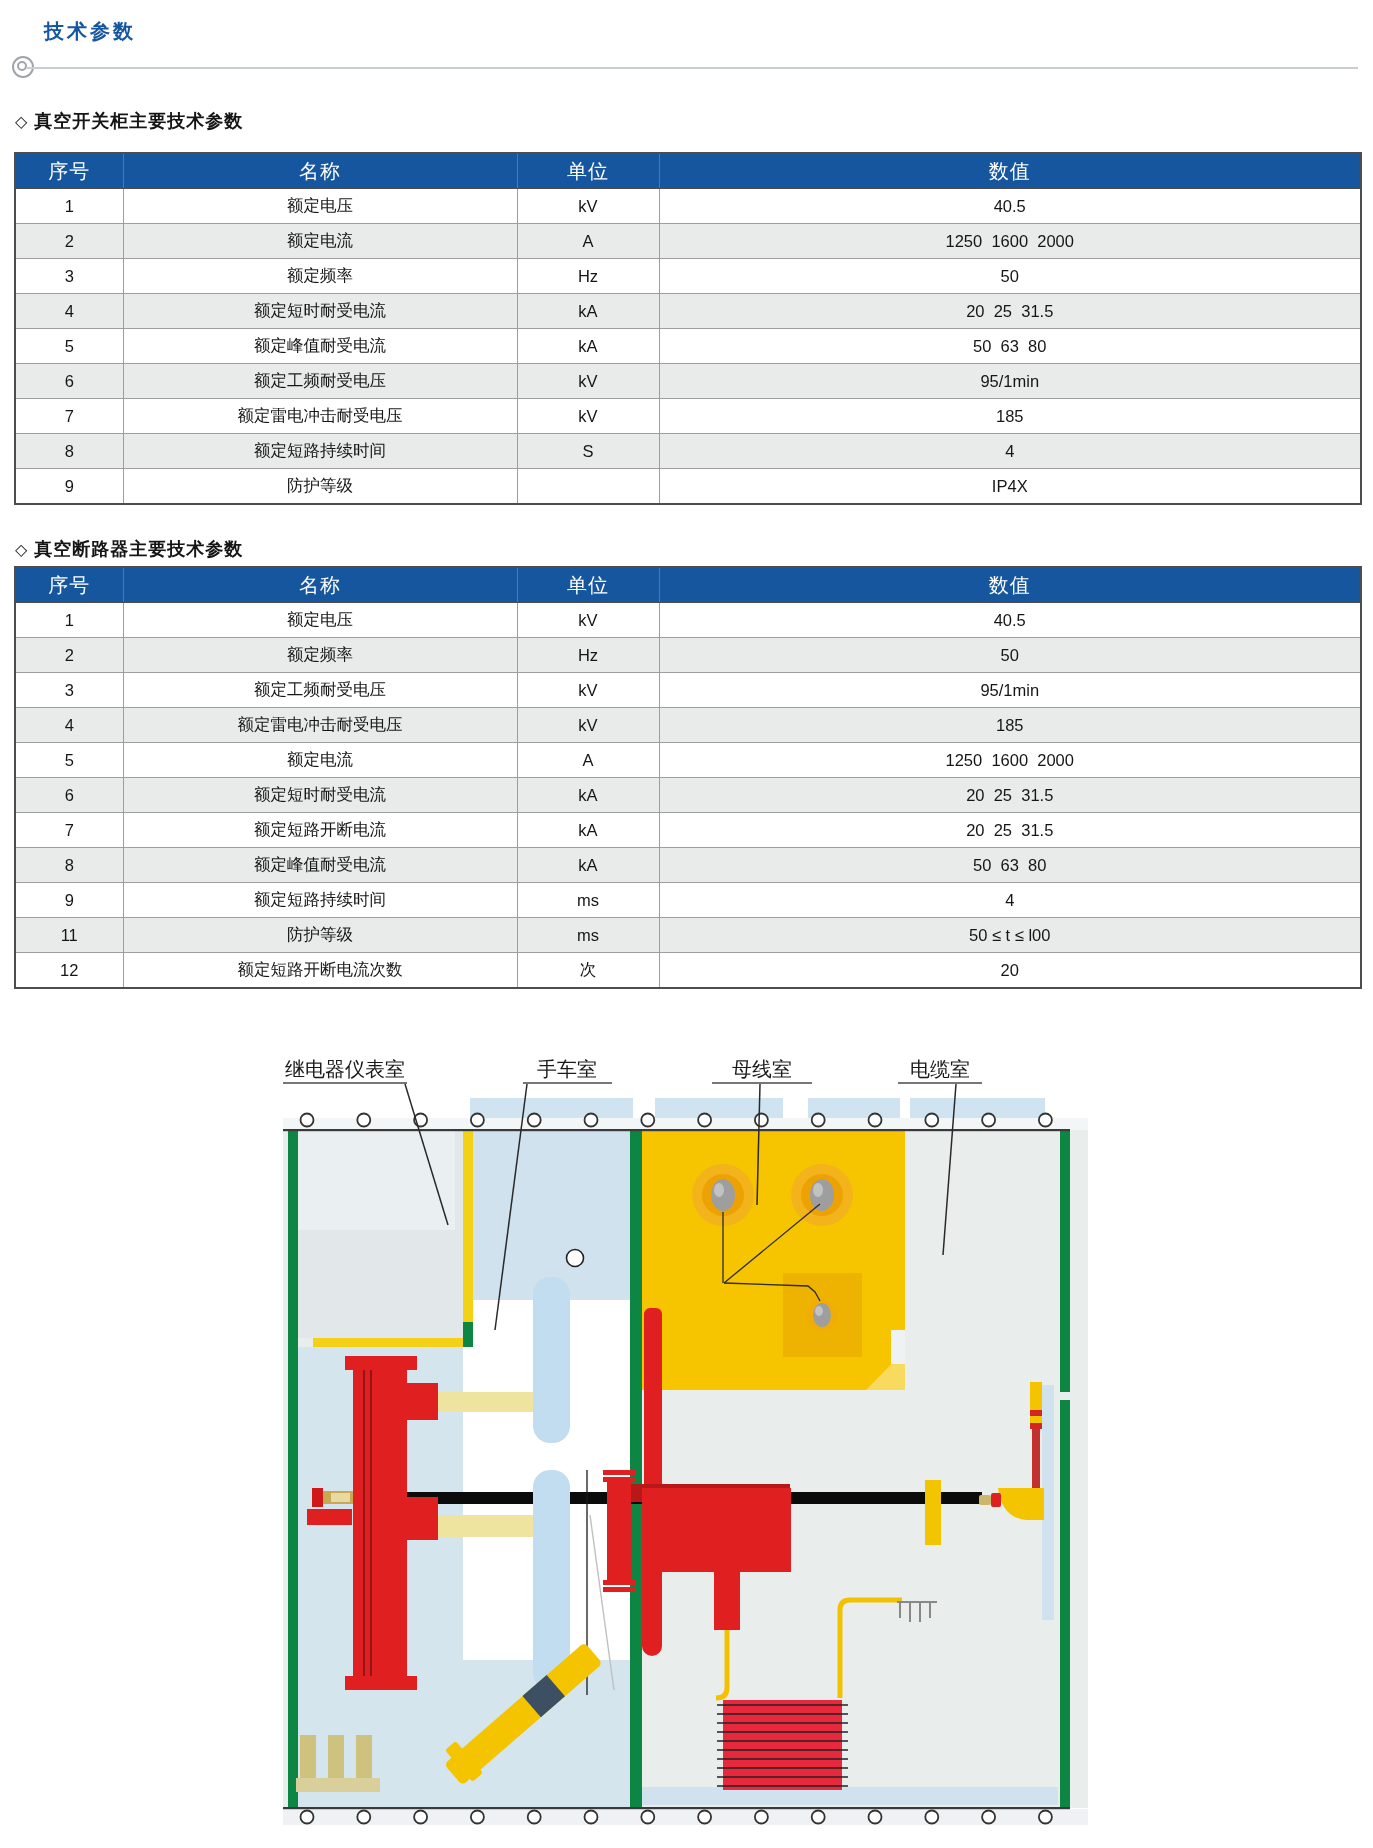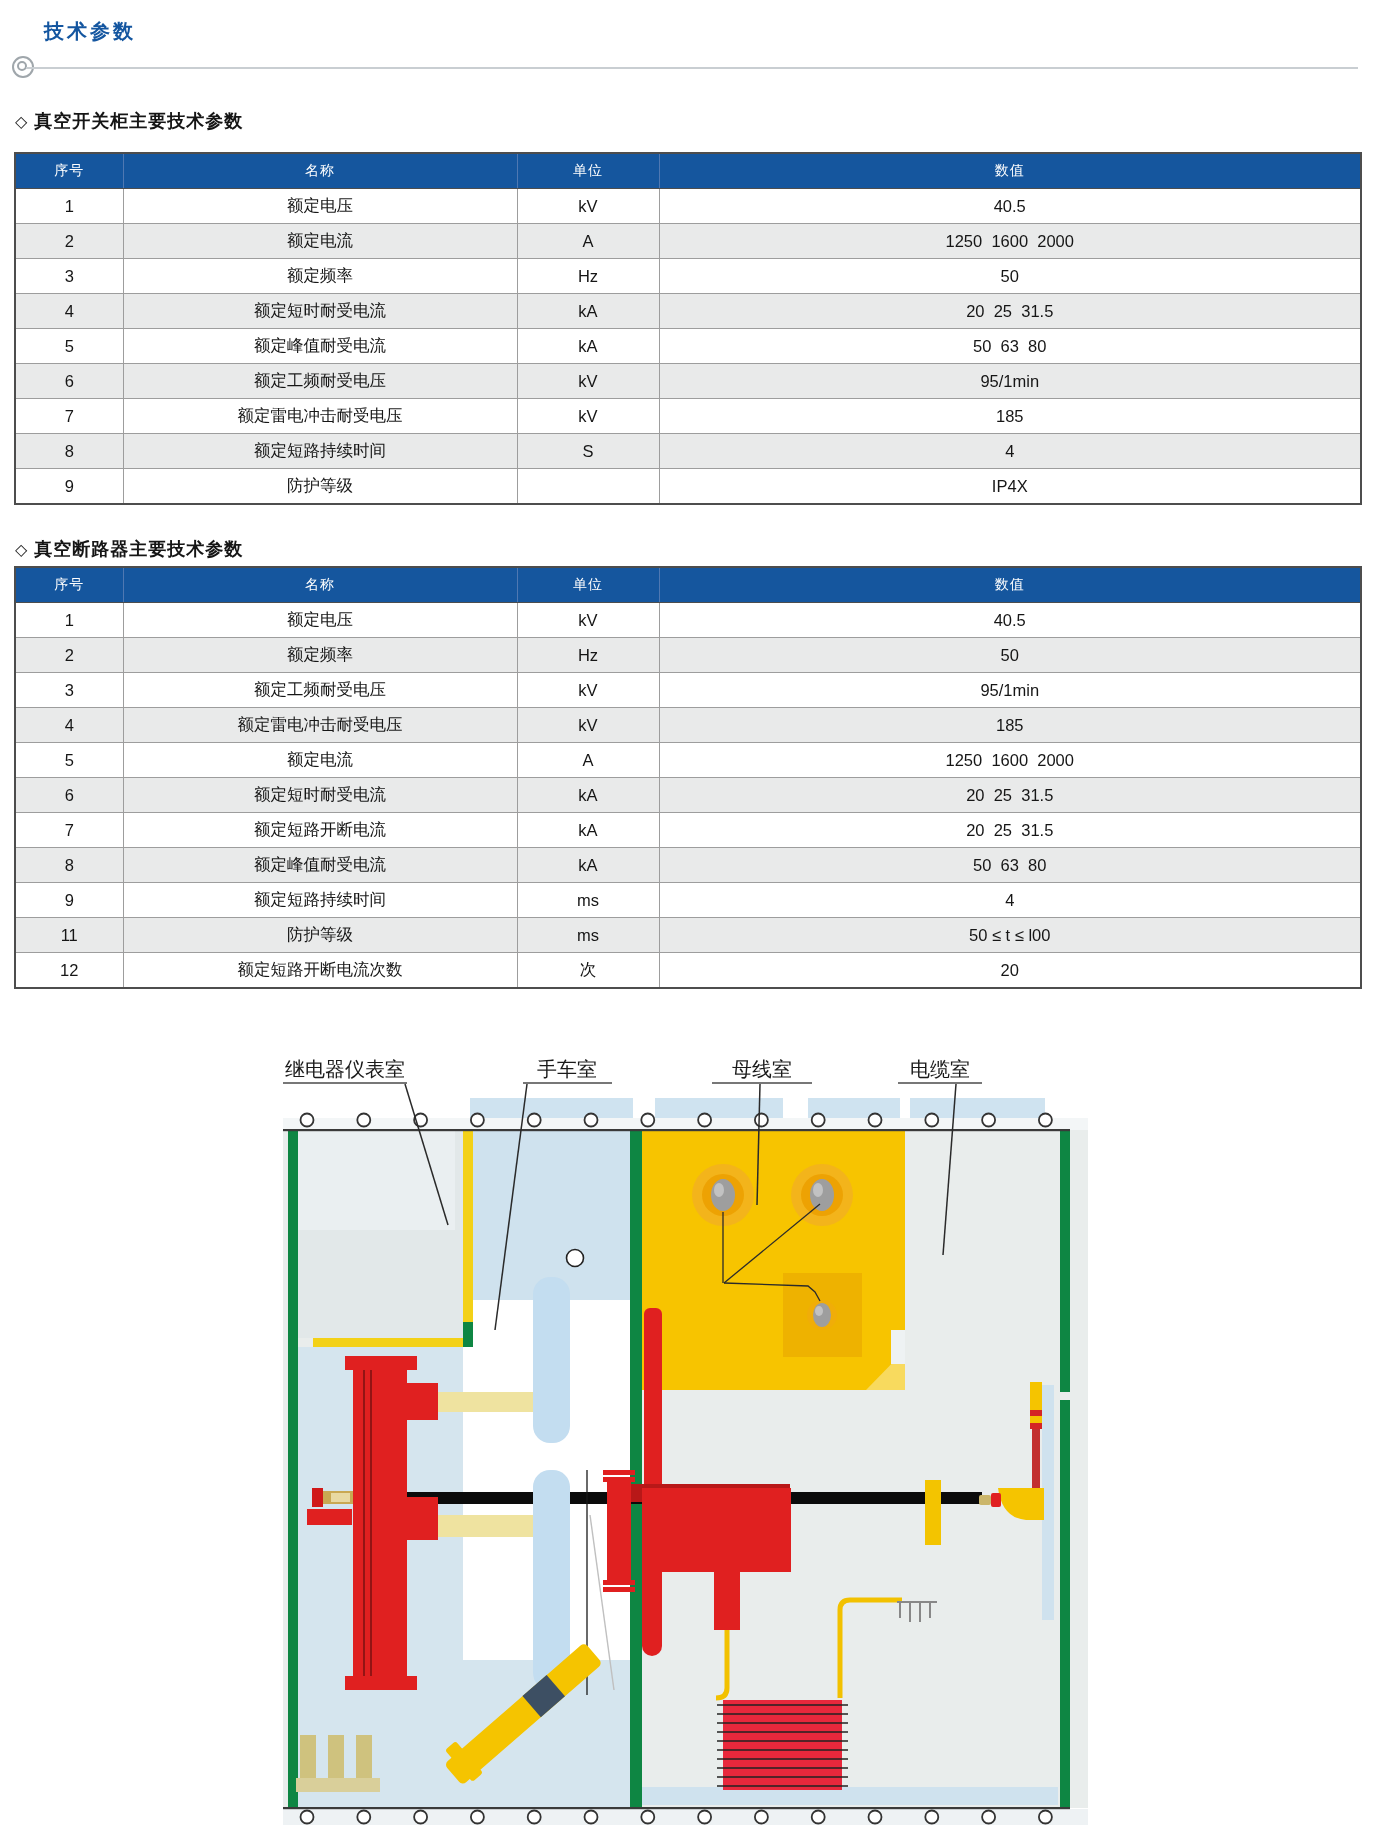--- a/index.html
+++ b/index.html
@@ -13,21 +13,21 @@
         border-radius:50%;box-sizing:border-box;}
   .rule{position:absolute;left:26px;top:67px;width:1332px;height:2px;background:#c9ced2;}
   .sec{position:absolute;left:15px;font-size:18px;color:#151515;font-weight:600;letter-spacing:1px;}
   #sec1{top:100px;margin-top:9px;}
   #sec2{top:537px;}
   .sec .diamond{margin-right:6px;font-size:16px;font-weight:400;color:#222;}
   table.spec{position:absolute;left:14px;width:1346px;border-collapse:collapse;table-layout:fixed;
              border:2px solid #4d4d4d;}
   #table1{top:152px;}
   #table2{top:566px;}
-  .spec th{background:#15569e;color:#ffffff;font-size:14px;font-weight:normal;height:32px;
+  .spec th{background:#15569e;color:#ffffff;font-size:20px;font-weight:normal;height:32px;
            border-left:1px solid #4f78b2;border-bottom:1px solid #4d4d4d;letter-spacing:1px;}
   .spec th:first-child{border-left:none;}
   .spec td{height:32px;text-align:center;font-size:16.5px;color:#161616;
            border:1px solid #9d9d9d;white-space:pre;overflow:hidden;}
   .spec tbody tr:nth-child(even) td{background:#e9eaea;}
   .spec tbody tr:nth-child(odd) td{background:#ffffff;}
   #diagram{position:absolute;left:0;top:1030px;}
   svg text.dlabel{font-size:20px;fill:#1a1a1a;font-family:"Liberation Sans","DejaVu Sans",sans-serif;}
 </style>
 </head>

